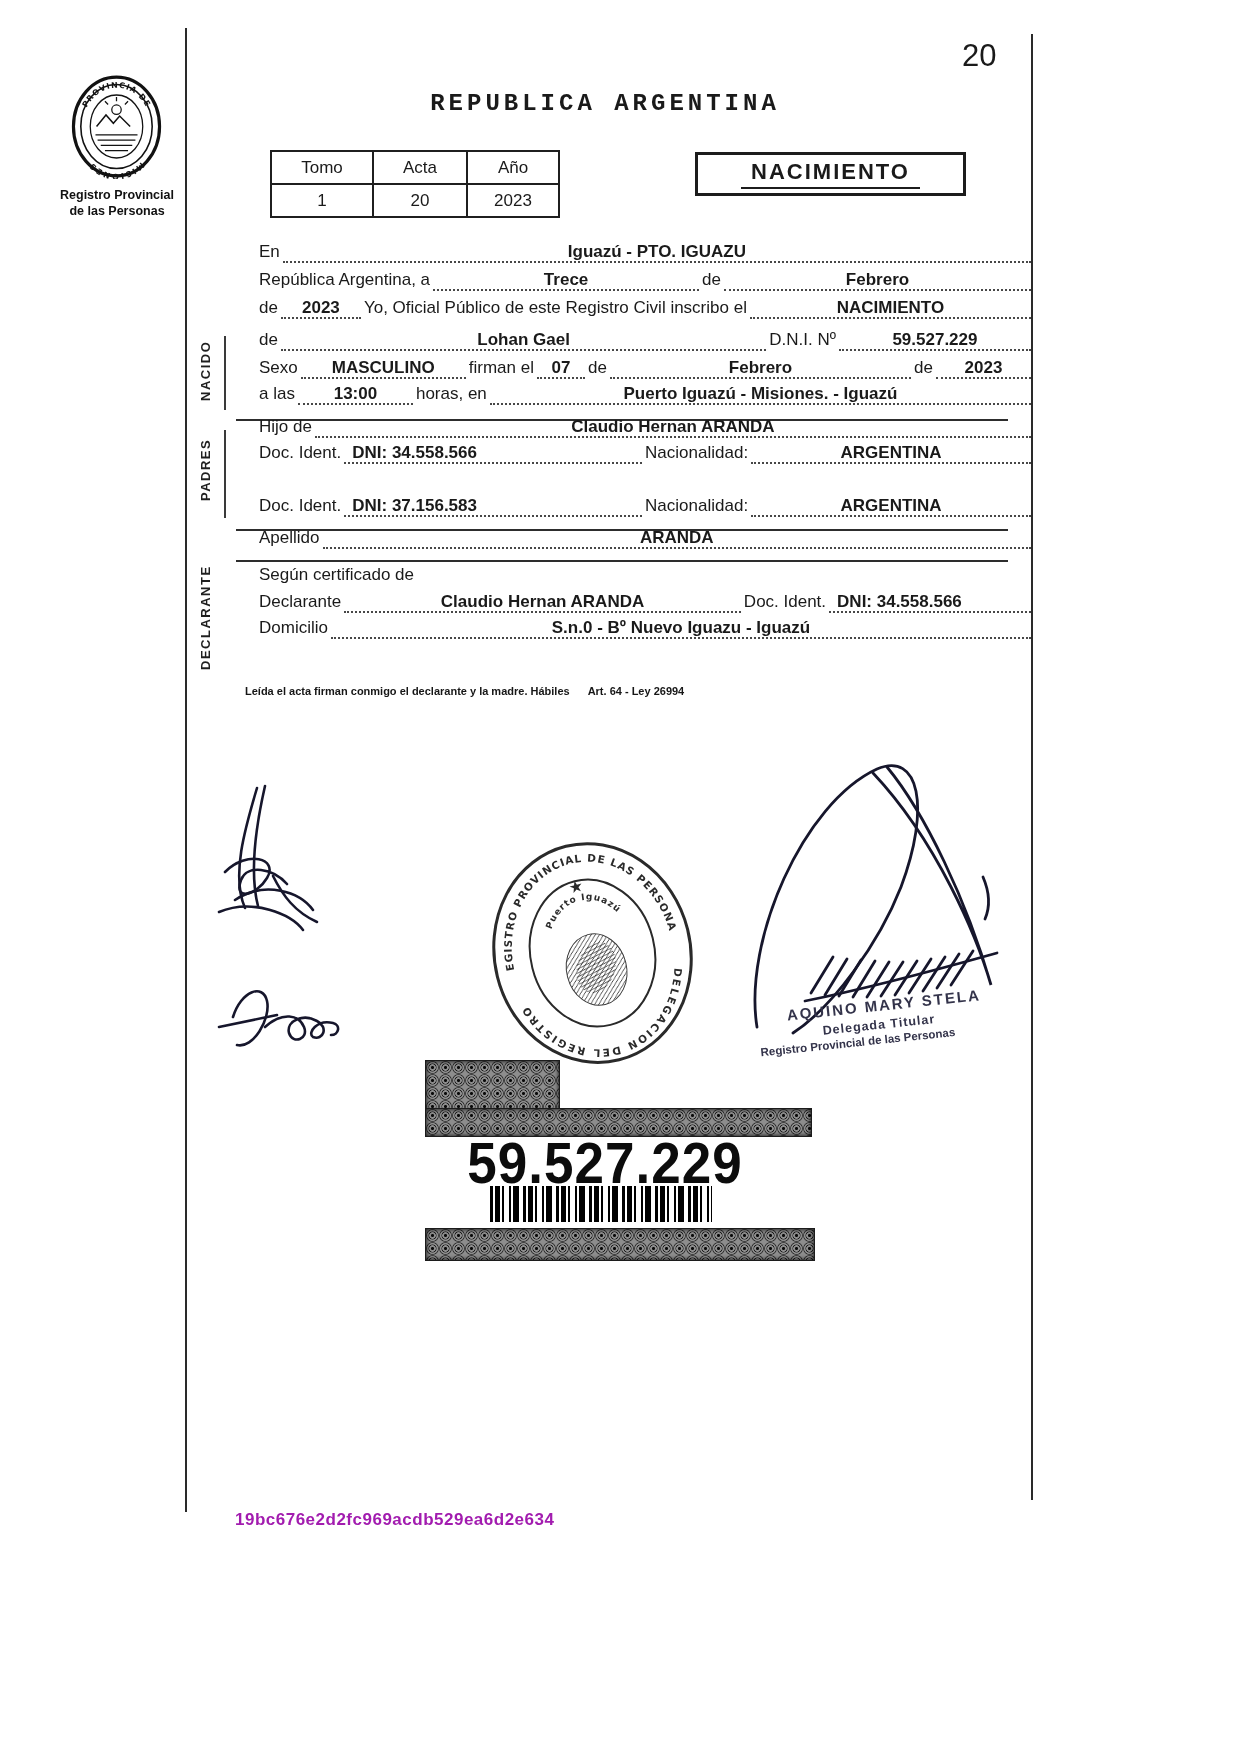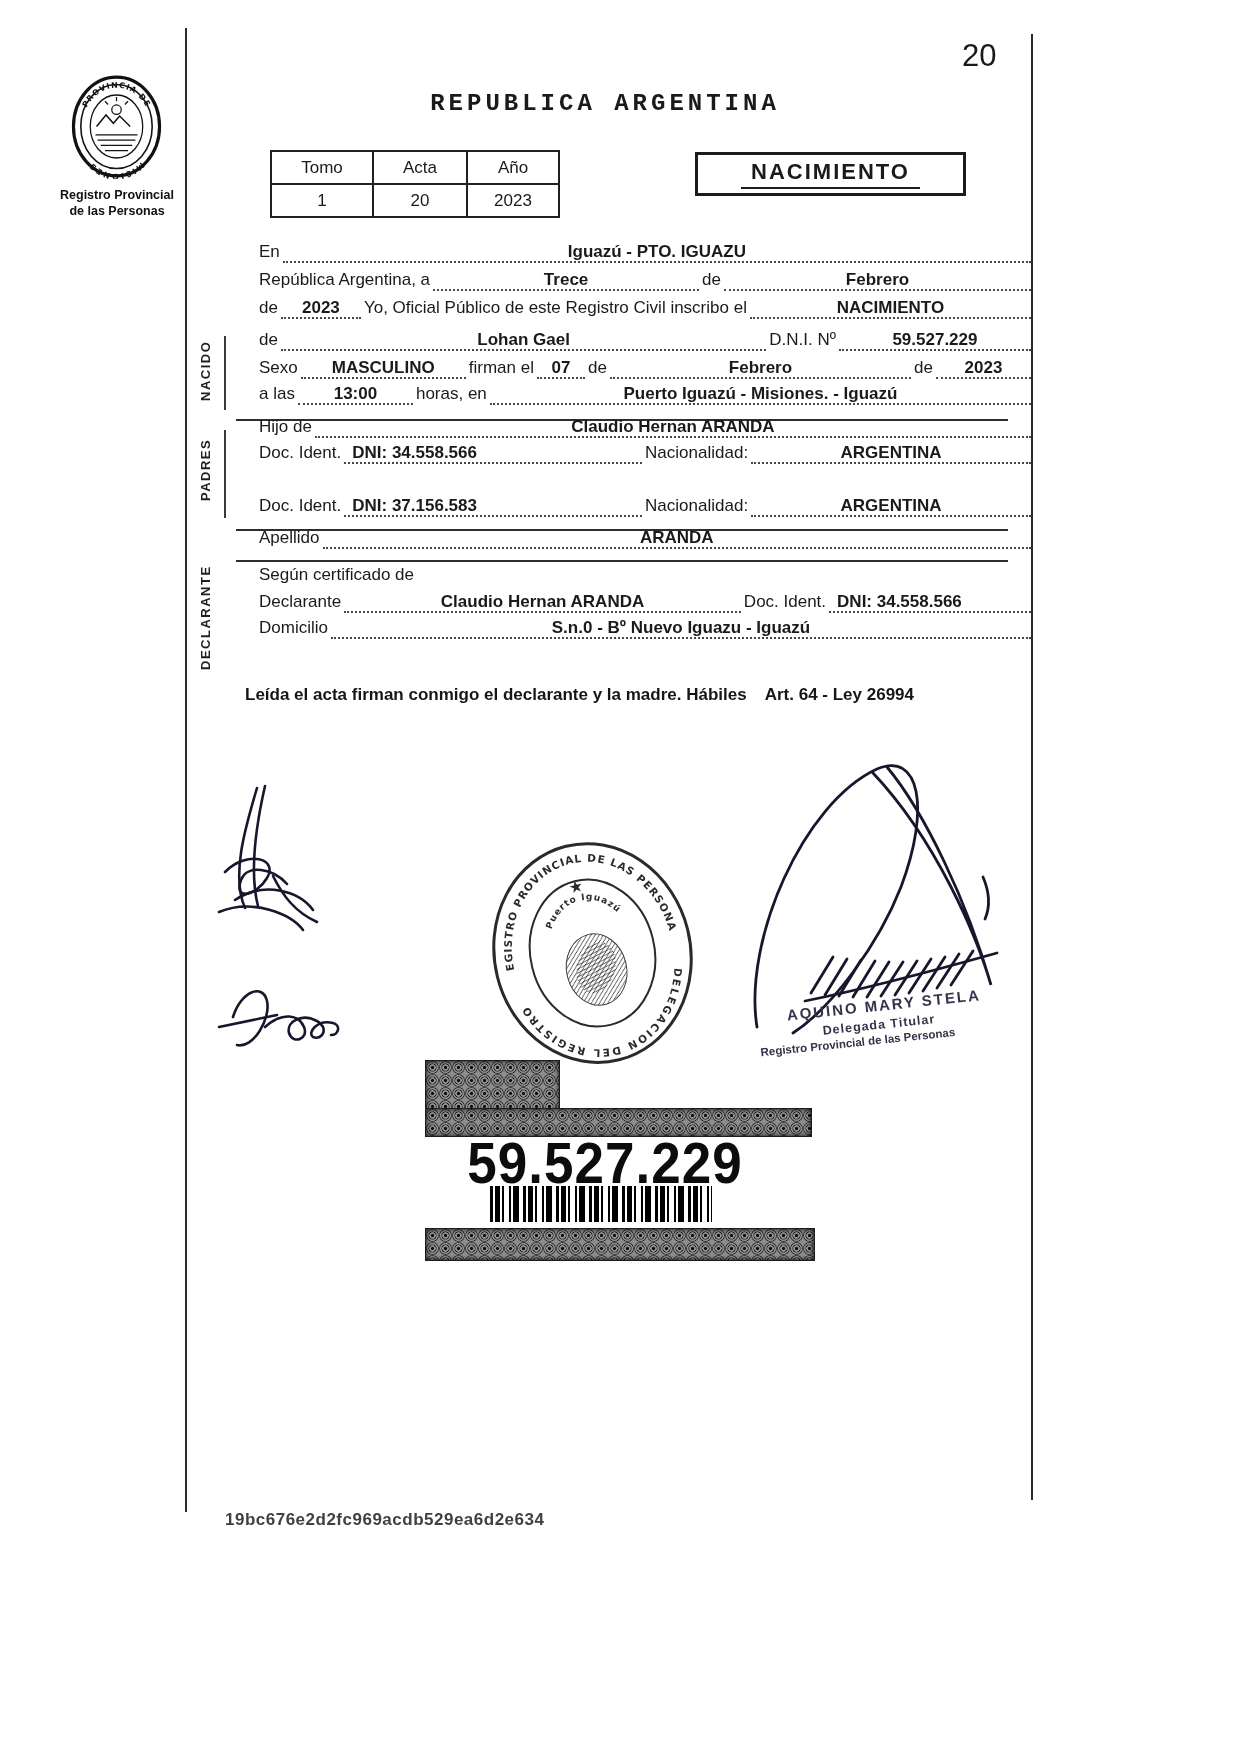--- a/index.html
+++ b/index.html
@@ -41,21 +41,21 @@
   .fill.grow { flex:1; }
   .fill.left { text-align:left; padding-left:8px; }
 
   .hline { position:absolute; left:236px; width:772px; border-top:2px solid #2d2d2d; }
 
   .vlabel { position:absolute; writing-mode:vertical-rl; transform:rotate(180deg);
     font-size:13px; font-weight:bold; letter-spacing:1.5px; color:#1f1f1f; text-align:center; }
   .vtick { position:absolute; width:2px; background:#3a3a3a; }
 
   .closing { position:absolute; left:245px; top:684px; width:745px; margin:0;
-    font-size:17px; font-weight:bold; line-height:1.35; color:#161616; }
+    font-size:11px; font-weight:bold; line-height:1.35; color:#161616; }
   .closing .law { margin-left:18px; }
 
   
   .sig { position:absolute; }
   .sig path { fill:none; stroke:#16162c; stroke-linecap:round; }
   .stamp-wrap { position:absolute; left:468px; top:828px; transform:rotate(-14deg); }
 
   .official-text { position:absolute; left:752px; top:996px; width:270px;
     transform:rotate(-6deg); color:#33334a; }
   .official-text .oname { font-size:15px; font-weight:bold; letter-spacing:2px; margin-left:36px; }
@@ -70,22 +70,22 @@
       radial-gradient(circle, transparent 5.2px, #2e2e2e 5.8px, transparent 6.8px);
     background-size:13px 13px; box-shadow:inset 0 0 5px #000; }
   .dni-number { position:absolute; left:430px; top:1130px; width:350px; text-align:center;
     font-size:53px; font-weight:bold; letter-spacing:1px; color:#0c0c0c;
     transform:scaleY(1.08); transform-origin:top; }
   .barcode { position:absolute; left:490px; top:1186px; width:222px; height:36px;
     background:repeating-linear-gradient(90deg,
       #000 0 3px, #fff 3px 5px, #000 5px 10px, #fff 10px 12px, #000 12px 14px,
       #fff 14px 19px, #000 19px 21px, #fff 21px 23px, #000 23px 29px, #fff 29px 33px); }
 
-  .doc-hash { position:absolute; left:225px; top:1510px; font-size:17px; font-weight:bold;
-    letter-spacing:0.5px; color:#404040; }
+  .doc-hash { position:absolute; left:235px; top:1510px; font-size:17px; font-weight:bold;
+    letter-spacing:0.5px; color:#a21caf; }
 </style>
 </head>
 <body>
 
 <div class="page">
 
   <div class="border-v" style="left:185px; top:28px; height:1484px;"></div>
   <div class="border-v" style="left:1031px; top:34px; height:1466px;"></div>
 
   <div class="page-number">20</div>

